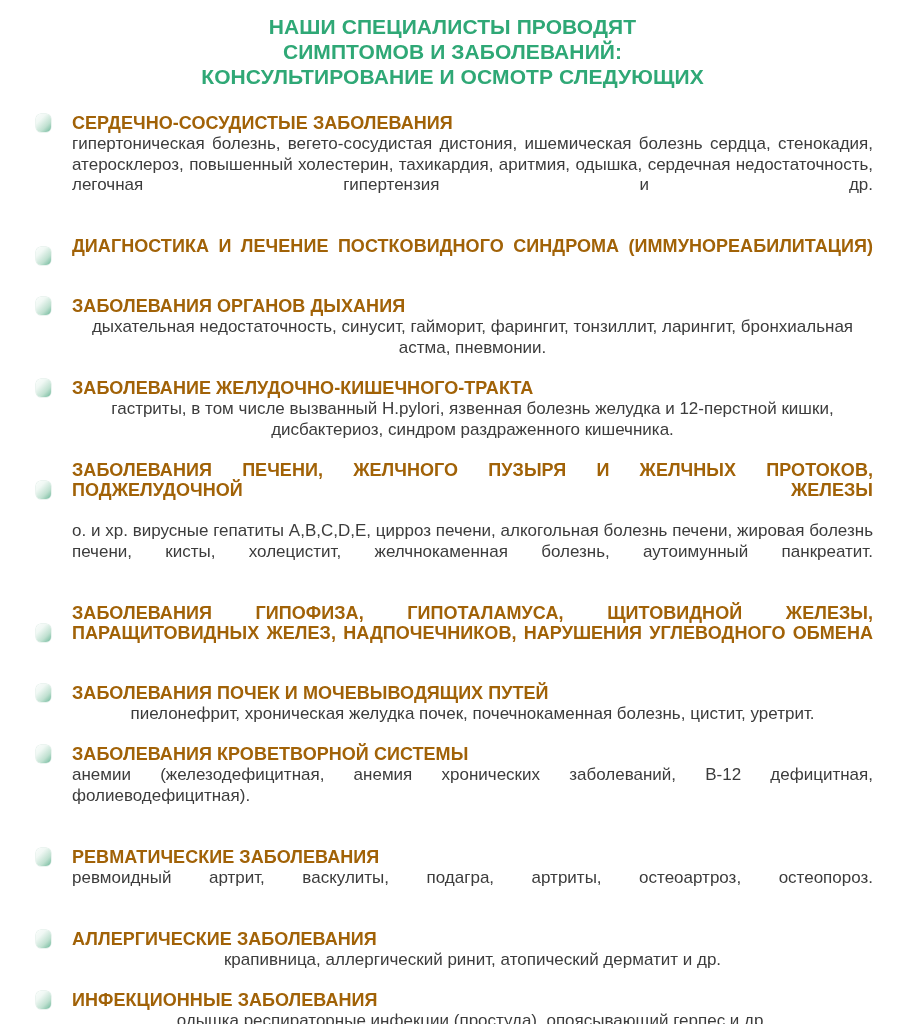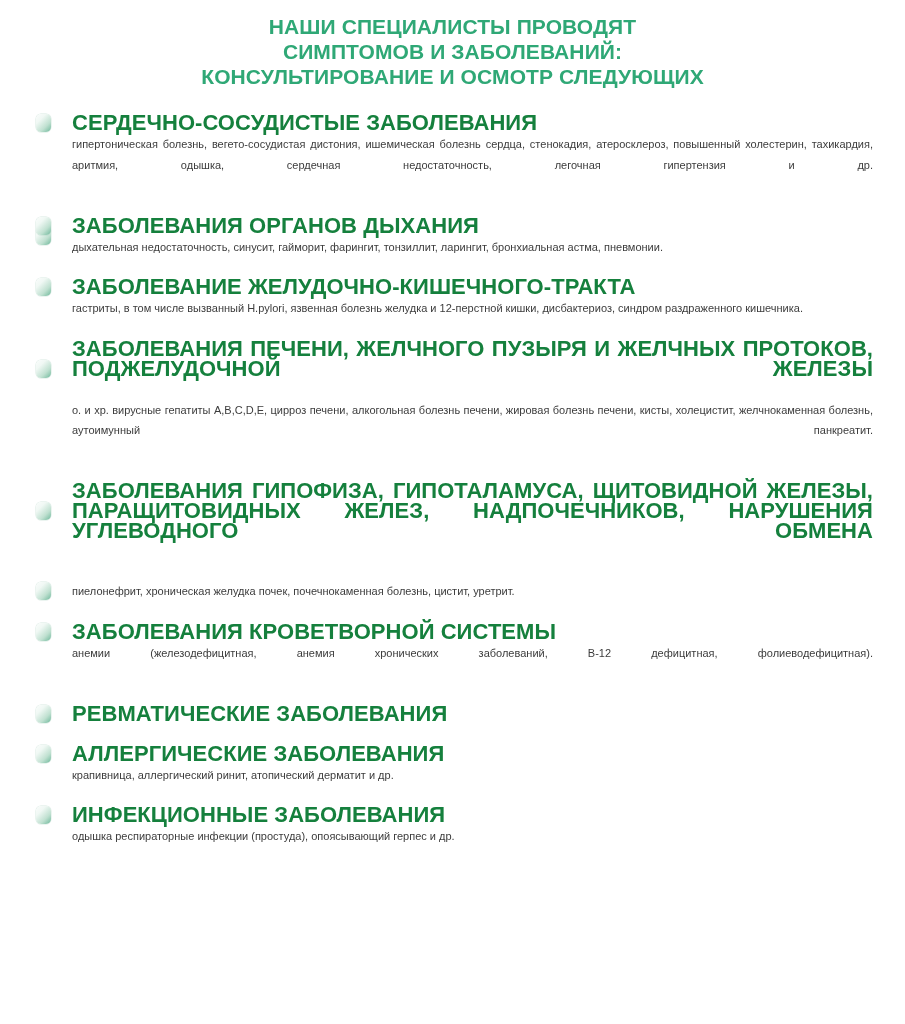--- a/index.html
+++ b/index.html
@@ -59,49 +59,49 @@
     position: absolute;
     left: 36px;
     width: 15px;
     height: 18px;
     border-radius: 5px;
     background: linear-gradient(135deg, #fbfdfc 0%, #f0f8f4 30%, #bfe0d0 68%, #6db79a 100%);
     box-shadow: 0 0 0 0.5px rgba(140,190,170,0.35);
   }
 
   .item-head {
-    color: #15803d;
+    color: #a16207;
     font-weight: bold;
-    font-size: 22px;
+    font-size: 18px;
     line-height: 20px;
     letter-spacing: 0.05px;
     text-transform: uppercase;
     text-align: justify;
     margin: 0;
   }
   
   .item-head.justify-head::after {
     content: "";
     display: inline-block;
     width: 100%;
   }
 
   .item-body {
     color: #3c3c3c;
-    font-size: 11px;
+    font-size: 17px;
     line-height: 20.5px;
     text-align: justify;
     margin: 1px 0 0 0;
   }
   .item-body.justify-body::after {
     content: "";
     display: inline-block;
     width: 100%;
   }
-  .item-body.nojust { text-align: left; }
+  .item-body.nojust { text-align: center; }
   .item-head.nojust { text-align: left; }
 </style>
 </head>
 <body>
 
 <div class="page">
 
   <div class="title-block">
     <div class="title-line">НАШИ СПЕЦИАЛИСТЫ ПРОВОДЯТ</div>
     <div class="title-line">СИМПТОМОВ И ЗАБОЛЕВАНИЙ:</div>
@@ -111,20 +111,21 @@
   <ul class="list">
 
     <li class="item first">
       <span class="bullet" style="top: 1px;"></span>
       <p class="item-head nojust">СЕРДЕЧНО-СОСУДИСТЫЕ ЗАБОЛЕВАНИЯ</p>
       <p class="item-body justify-body">гипертоническая болезнь, вегето-сосудистая дистония, ишемическая болезнь сердца, стенокадия, атеросклероз, повышенный холестерин, тахикардия, аритмия, одышка, сердечная недостаточность, легочная гипертензия и др.</p>
     </li>
 
     <li class="item">
       <span class="bullet" style="top: 11px;"></span>
+      <p class="item-head justify-head">ДИАГНОСТИКА И ЛЕЧЕНИЕ ПОСТКОВИДНОГО СИНДРОМА (ИММУНОРЕАБИЛИТАЦИЯ)</p>
     </li>
 
     <li class="item">
       <span class="bullet" style="top: 1px;"></span>
       <p class="item-head nojust">ЗАБОЛЕВАНИЯ ОРГАНОВ ДЫХАНИЯ</p>
       <p class="item-body nojust">дыхательная недостаточность, синусит, гайморит, фарингит, тонзиллит, ларингит, бронхиальная астма, пневмонии.</p>
     </li>
 
     <li class="item">
       <span class="bullet" style="top: 1px;"></span>
@@ -138,32 +139,34 @@
       <p class="item-body justify-body">о. и хр. вирусные гепатиты A,B,C,D,E, цирроз печени, алкогольная болезнь печени, жировая болезнь печени, кисты, холецистит, желчнокаменная болезнь, аутоимунный панкреатит.</p>
     </li>
 
     <li class="item">
       <span class="bullet" style="top: 21px;"></span>
       <p class="item-head justify-head">ЗАБОЛЕВАНИЯ ГИПОФИЗА, ГИПОТАЛАМУСА, ЩИТОВИДНОЙ ЖЕЛЕЗЫ, ПАРАЩИТОВИДНЫХ ЖЕЛЕЗ, НАДПОЧЕЧНИКОВ, НАРУШЕНИЯ УГЛЕВОДНОГО ОБМЕНА</p>
     </li>
 
     <li class="item">
       <span class="bullet" style="top: 1px;"></span>
+      <p class="item-head nojust">ЗАБОЛЕВАНИЯ ПОЧЕК И МОЧЕВЫВОДЯЩИХ ПУТЕЙ</p>
       <p class="item-body nojust">пиелонефрит, хроническая желудка почек, почечнокаменная болезнь, цистит, уретрит.</p>
     </li>
 
     <li class="item">
       <span class="bullet" style="top: 1px;"></span>
       <p class="item-head nojust">ЗАБОЛЕВАНИЯ КРОВЕТВОРНОЙ СИСТЕМЫ</p>
       <p class="item-body justify-body">анемии (железодефицитная, анемия хронических заболеваний, В-12 дефицитная, фолиеводефицитная).</p>
     </li>
 
     <li class="item">
       <span class="bullet" style="top: 1px;"></span>
       <p class="item-head nojust">РЕВМАТИЧЕСКИЕ ЗАБОЛЕВАНИЯ</p>
+      <p class="item-body justify-body">ревмоидный артрит, васкулиты, подагра, артриты, остеоартроз, остеопороз.</p>
     </li>
 
     <li class="item">
       <span class="bullet" style="top: 1px;"></span>
       <p class="item-head nojust">АЛЛЕРГИЧЕСКИЕ ЗАБОЛЕВАНИЯ</p>
       <p class="item-body nojust">крапивница, аллергический ринит, атопический дерматит и др.</p>
     </li>
 
     <li class="item">
       <span class="bullet" style="top: 1px;"></span>

